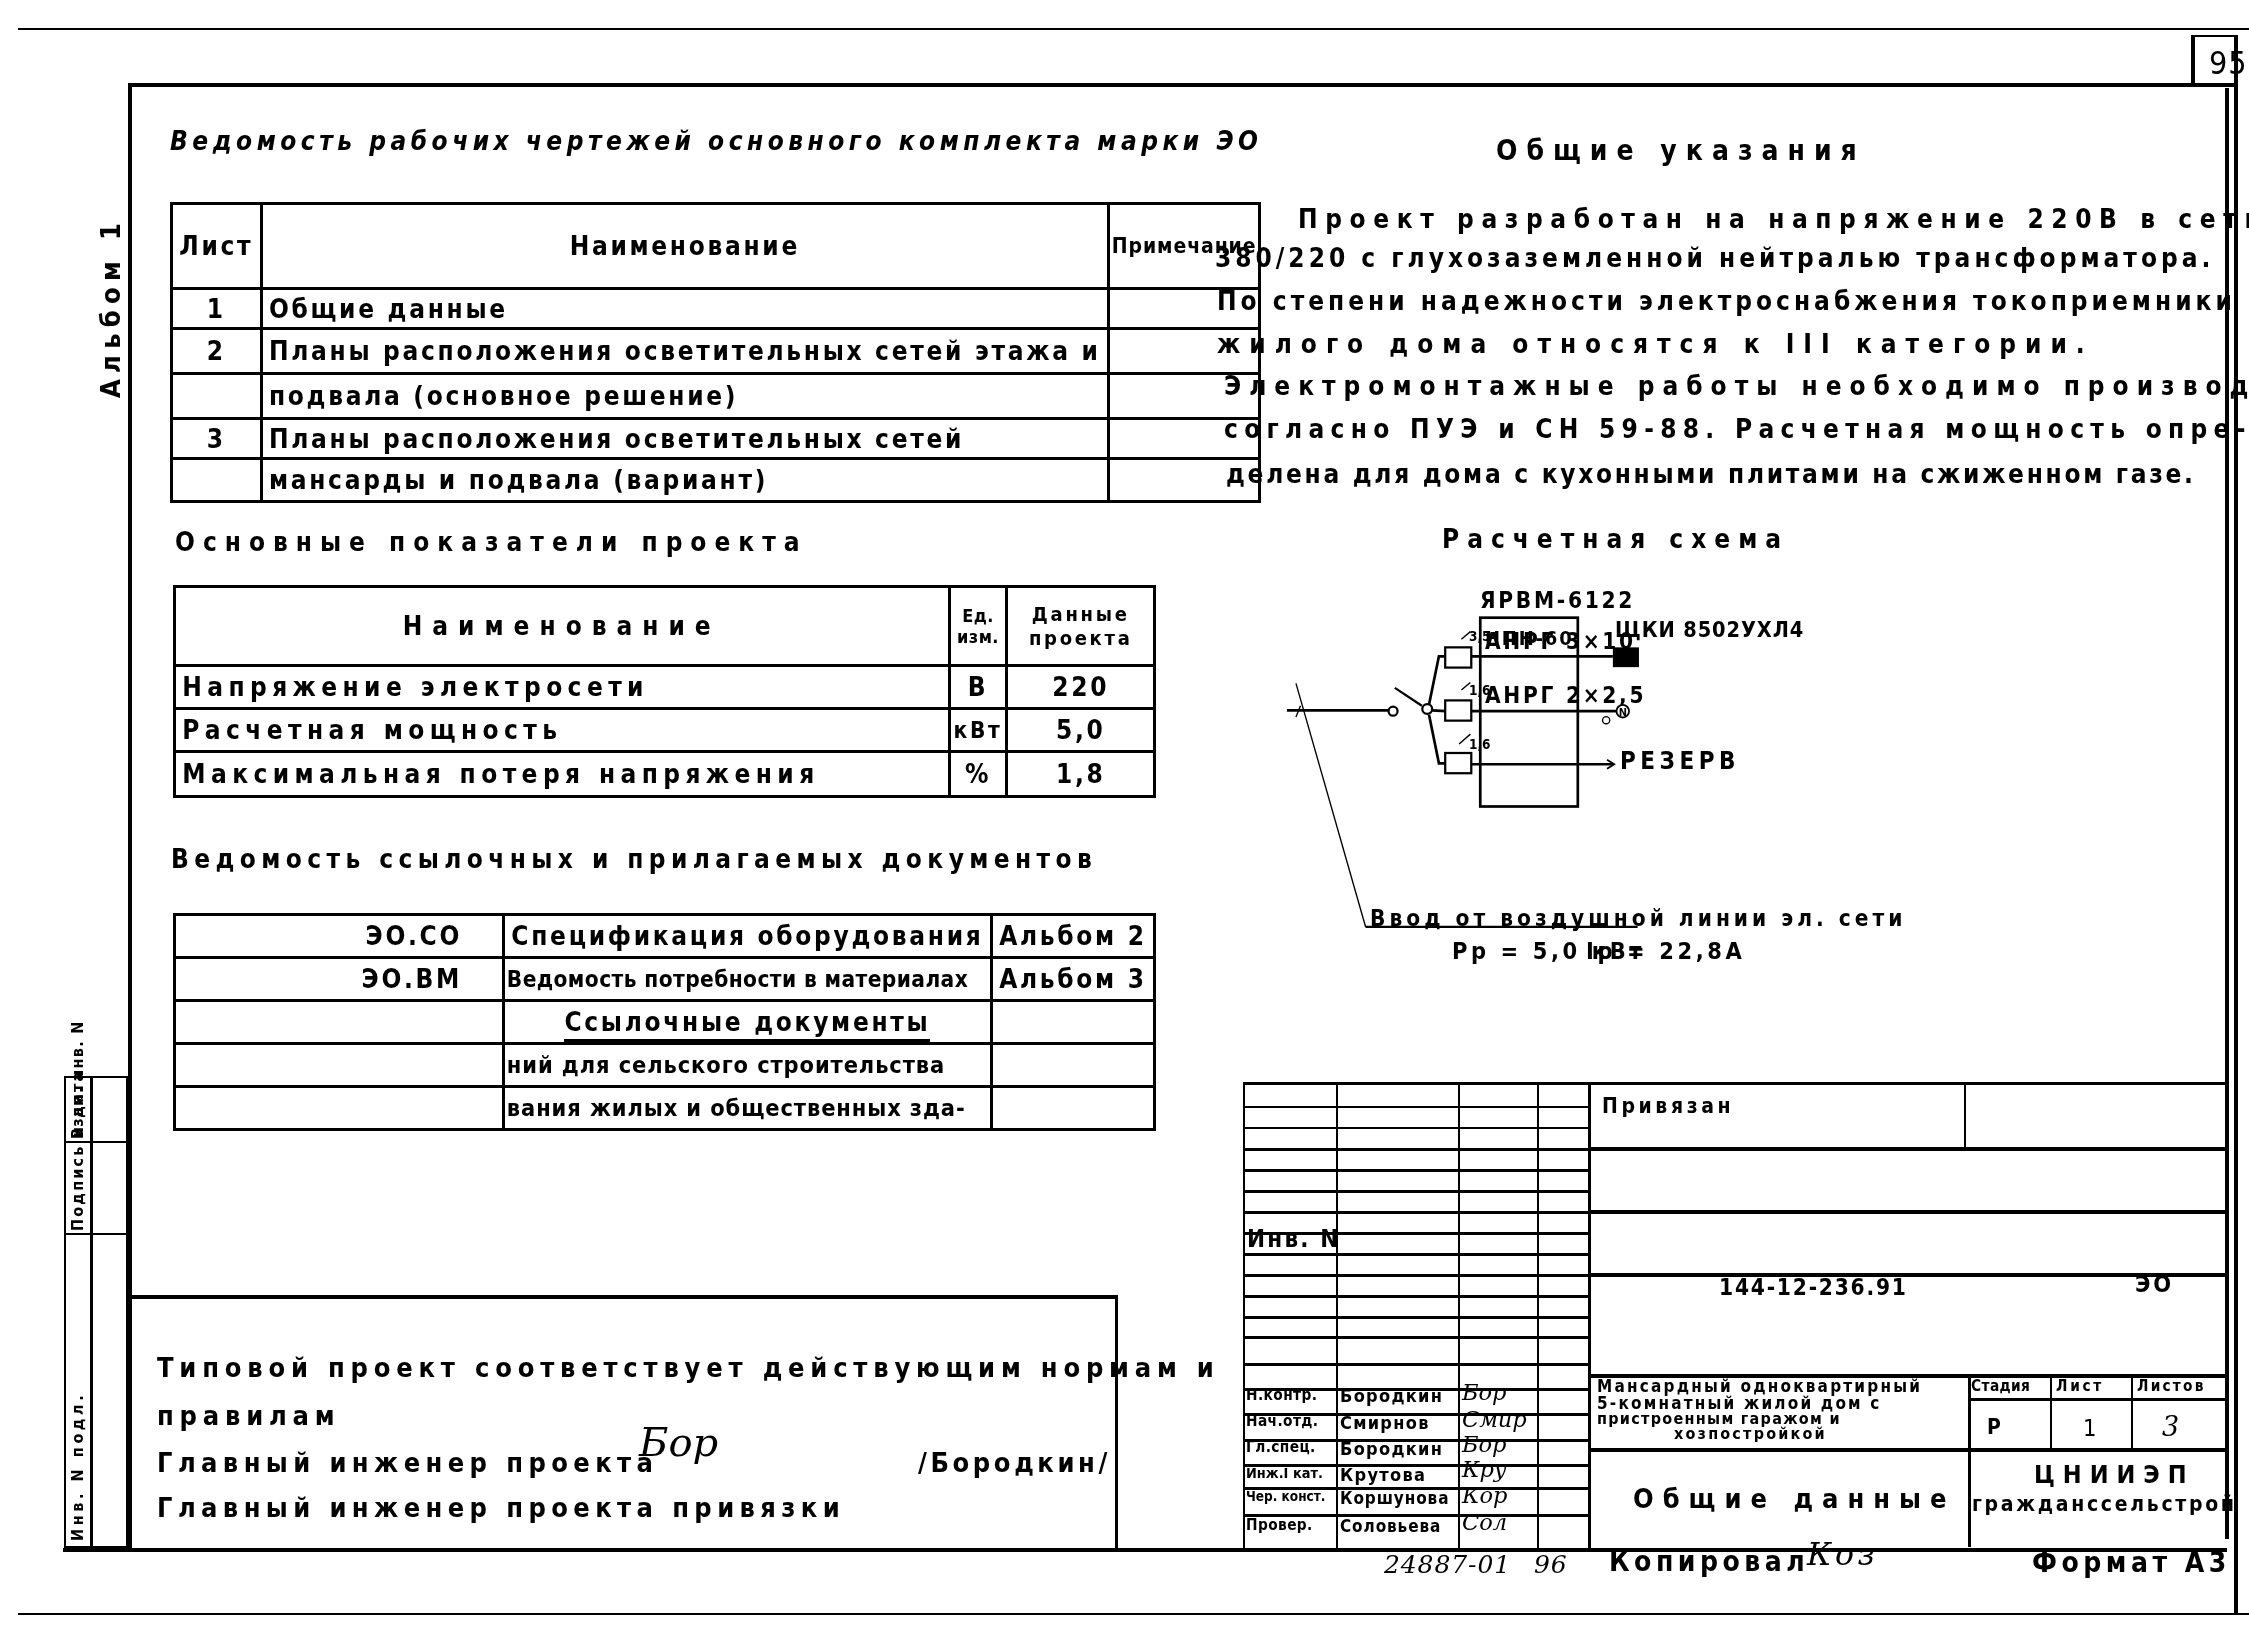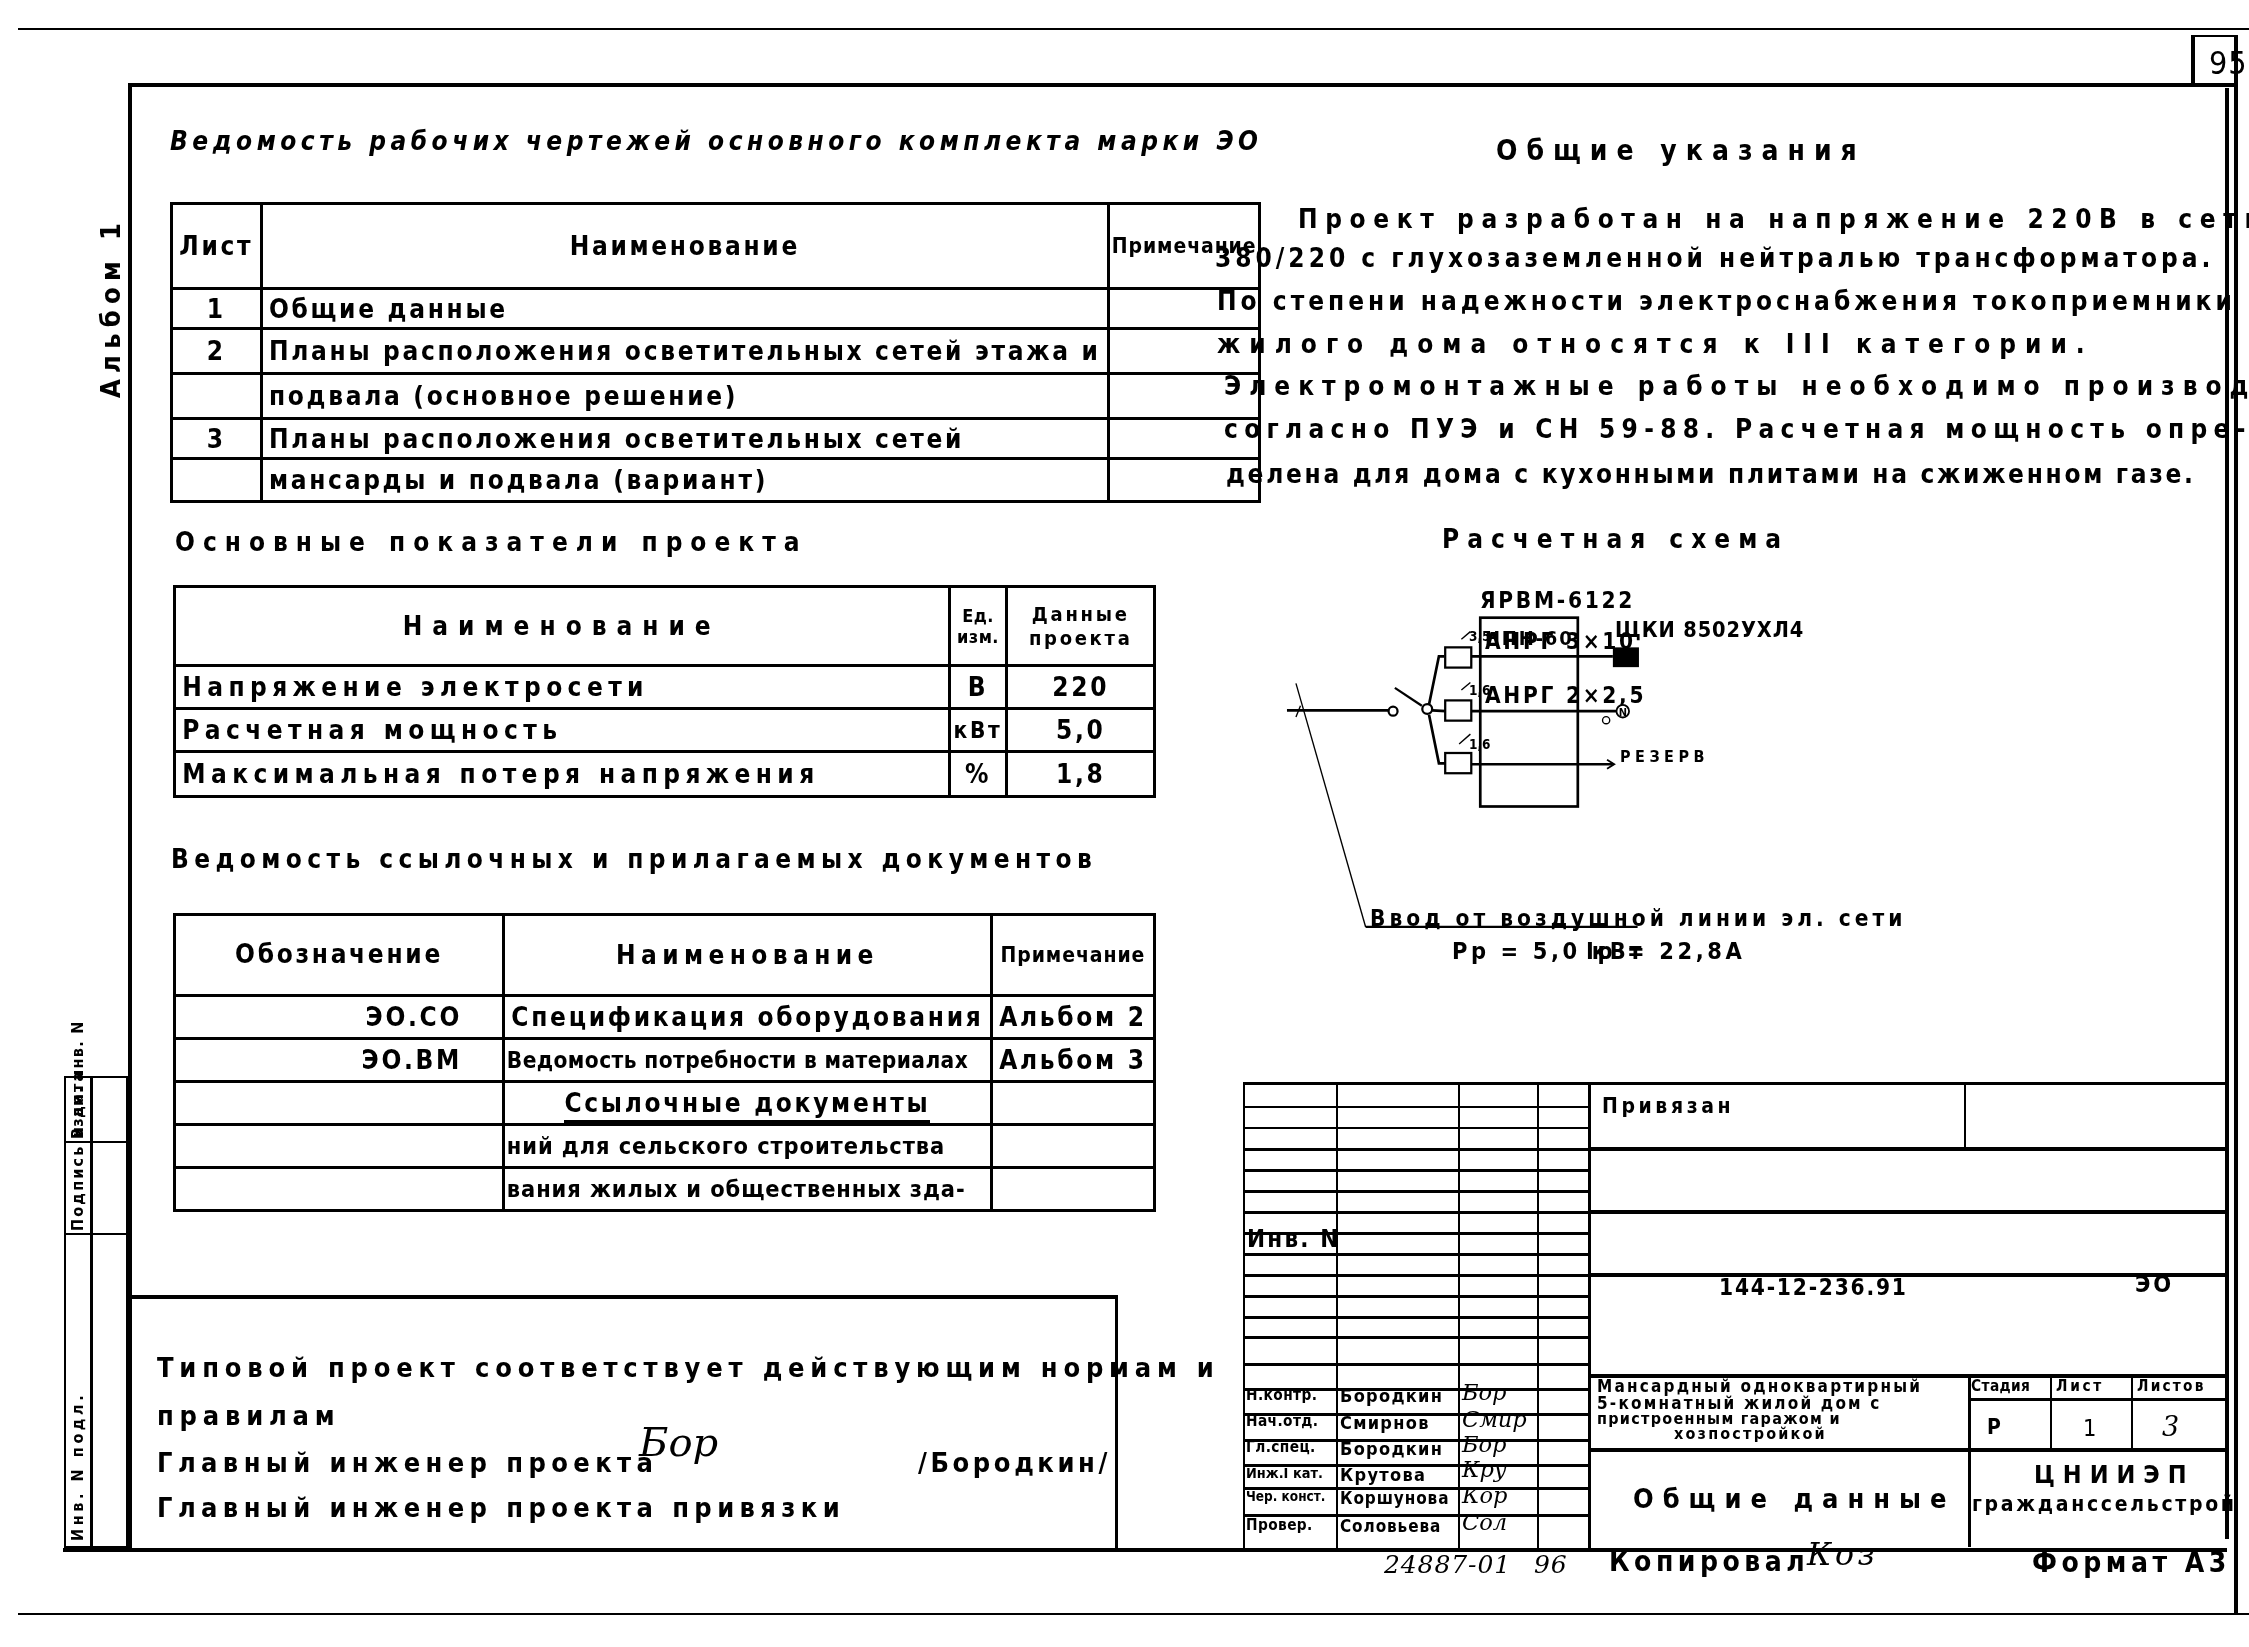--- a/index.html
+++ b/index.html
@@ -109,25 +109,20 @@
   </table>
 
 <div class="t" style="left:171px;top:846px;font-size:26px;letter-spacing:5.4px;">Ведомость ссылочных и прилагаемых документов</div>
 <table class="grid" style="left:173px;top:913px;width:983px;">
   <colgroup>
       <col style="width:349px">
       <col style="width:477px">
       <col style="width:157px">
     </colgroup>
   <tbody>
-      <tr style="height:81px">
-    <td class="c" style="vertical-align:top;padding-top:22.5px;">Обозначение</td>
-    <td class="c" style="letter-spacing:5.4px;">Наименование</td>
-    <td class="c" style="font-size:21px;letter-spacing:0.9px;padding:0 1.8px;">Примечание</td>
-  </tr>
   <tr style="height:43px">
     <td class="r" style="padding-right:40px;">ЭО.СО</td>
     <td>Спецификация оборудования</td>
     <td>Альбом 2</td>
   </tr>
   <tr style="height:43px">
     <td class="r" style="padding-right:40px;">ЭО.ВМ</td>
     <td style="font-size:22.5px;letter-spacing:0.4px;padding:0 1.8px;">Ведомость потребности в материалах</td>
     <td>Альбом 3</td>
   </tr>
@@ -194,21 +189,21 @@
   <line x1="30" y1="370" x2="185" y2="912" stroke="#000" stroke-width="3"></line>
   <line x1="30" y1="445" x2="40" y2="420" stroke="#000" stroke-width="3"></line>
   <line x1="185" y1="912" x2="790" y2="912" stroke="#000" stroke-width="5"></line>
 </svg>
 <div class="t" style="left:1469px;top:630px;font-size:13.5px;letter-spacing:0;">3,5</div>
 <div class="t" style="left:1469px;top:684px;font-size:13.5px;letter-spacing:0;">1,6</div>
 <div class="t" style="left:1469px;top:738px;font-size:13.5px;letter-spacing:0;">1,6</div>
 <div class="t" style="left:1485px;top:630px;font-size:22.5px;letter-spacing:2.7px;">АНРГ 3×10</div>
 <div class="t" style="left:1615px;top:619px;font-size:21.6px;letter-spacing:0.9px;">ЩКИ 8502УХЛ4</div>
 <div class="t" style="left:1485px;top:684px;font-size:22.5px;letter-spacing:2.7px;">АНРГ 2×2,5</div>
-<div class="t" style="left:1620px;top:749px;font-size:16px;letter-spacing:4.5px;">РЕЗЕРВ</div>
+<div class="t" style="left:1620px;top:749px;font-size:24px;letter-spacing:4.5px;">РЕЗЕРВ</div>
 <div class="t" style="left:1370px;top:907px;font-size:22.5px;letter-spacing:4px;">Ввод от воздушной линии эл. сети</div>
 <div class="t" style="left:1408px;top:940px;font-size:23.4px;letter-spacing:3.6px;margin-left:44px;">Рр = 5,0 кВт</div>
 <div class="t" style="left:1586px;top:940px;font-size:23.4px;letter-spacing:3.6px;">Iр = 22,8А</div>
 
 <div class="ln" style="left:130px;top:1295px;width:988px;height:3.6px;"></div>
 <div class="ln" style="left:1115px;top:1295px;width:2.7px;height:254px;"></div>
 <div class="t" style="left:157px;top:1354px;font-size:27px;letter-spacing:5.8px;">Типовой проект соответствует действующим нормам и</div>
 <div class="t" style="left:157px;top:1402px;font-size:27px;letter-spacing:5.8px;">правилам</div>
 <div class="t" style="left:157px;top:1449px;font-size:27px;letter-spacing:5.4px;">Главный инженер проекта</div>
 <div class="t sig" style="left:639px;top:1422px;font-size:40px;letter-spacing:0;">Бор</div>

